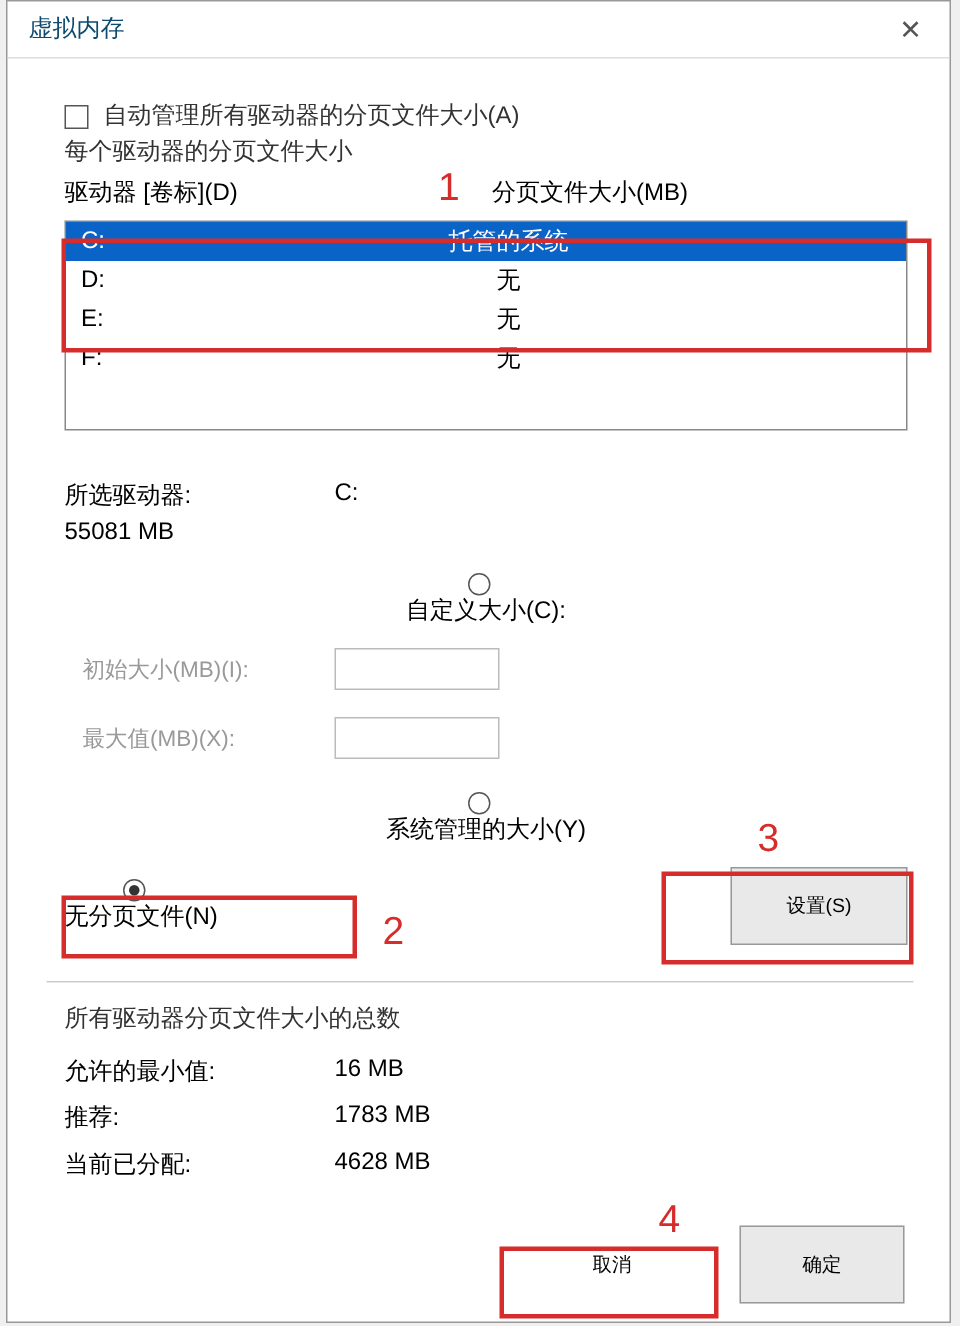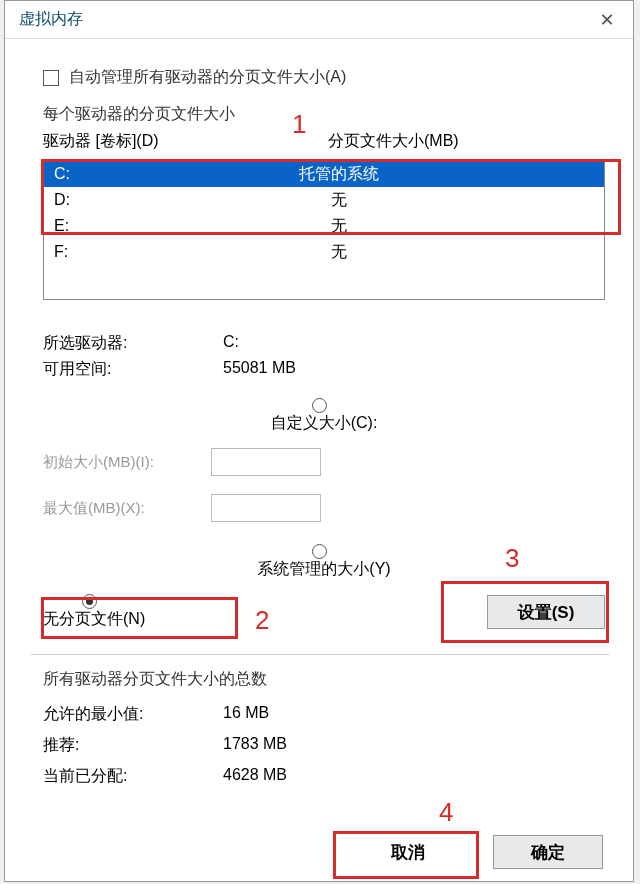--- a/index.html
+++ b/index.html
@@ -31,21 +31,21 @@
   }
   .titlebar-title { flex: 1; font-size: 16px; color: #0c4a6e; }
   .titlebar-close {
     width: 44px; height: 32px; display: flex; align-items: center; justify-content: center;
     font-size: 18px; color: #555; cursor: pointer;
   }
   .client { position: relative; padding: 28px 28px 0 38px; }
 
   
   .row { display:flex; align-items:center; margin-bottom: 10px; }
-  .checkbox-row { margin-bottom: 16px; }
+  .checkbox-row { margin-bottom: 3px; }
   .checkbox-box { width:16px; height:16px; border:1px solid #555; margin-right:10px;}
   .section-label { font-size:16px; color:#333; }
 
   
   .list-header { display:flex; margin-top:6px; font-size:16px; }
   .list-header .c1 { width: 285px; }
   .list-box {
     border: 1px solid #888;
     height: 140px;
     margin-top: 4px;
@@ -66,27 +66,27 @@
   .radio-row { display:flex; align-items:center; margin-top:10px; font-size:16px;flex-direction:column;}
   .radio-outer { width:15px; height:15px; border:1px solid #555; border-radius:50%; margin-right:10px; display:flex; align-items:center; justify-content:center;}
   .radio-inner { width:7px; height:7px; background:#333; border-radius:50%;}
 
   
   .num-input {
     width:110px; height:28px; border:1px solid #bbb; background:#fff;
   }
   .disabled-label { color:#999; font-size:15px; }
 
-  .indent { margin-left:0; }
+  .indent { margin-left:12px; }
 
   
   .btn {
-    min-width:110px; height:34px; background:#e9e9e9; border:1px solid #999;
+    min-width:110px; height:52px; background:#e9e9e9; border:1px solid #999;
     display:inline-flex; align-items:center; justify-content:center;
-    font-size:17px; cursor:pointer;font-weight:bold;
+    font-size:13px; cursor:pointer;
   }
 
   
   .anno-box { position:absolute; border:3px solid #d62c2c; pointer-events:none; }
   .anno-num { position:absolute; color:#d62c2c; font-size:26px; font-weight:400; pointer-events:none; }
 
   .divider { border-top:1px solid #ccc; margin-top:24px; margin-bottom:14px; margin-left:-12px; margin-right:-4px;}
 
   .footer-btns { position:absolute; right:30px; bottom:12px; display:flex; gap:30px; }
 
@@ -134,21 +134,20 @@
       </div>
     </div>
 
     <div style="height:28px"></div>
 
     <div class="kv">
       <div class="k">所选驱动器:</div>
       <div class="v">C:</div>
     </div>
     <div class="kv">
-      <div class="k">可用空间:</div>
       <div class="v">55081 MB</div>
     </div>
 
     <div class="radio-row" style="margin-top:18px;">
       <div class="radio-outer"></div>
       <div>自定义大小(C):</div>
     </div>
 
     <div class="row indent" style="margin-top:14px;">
       <div class="disabled-label" style="width:168px;">初始大小(MB)(I):</div>

